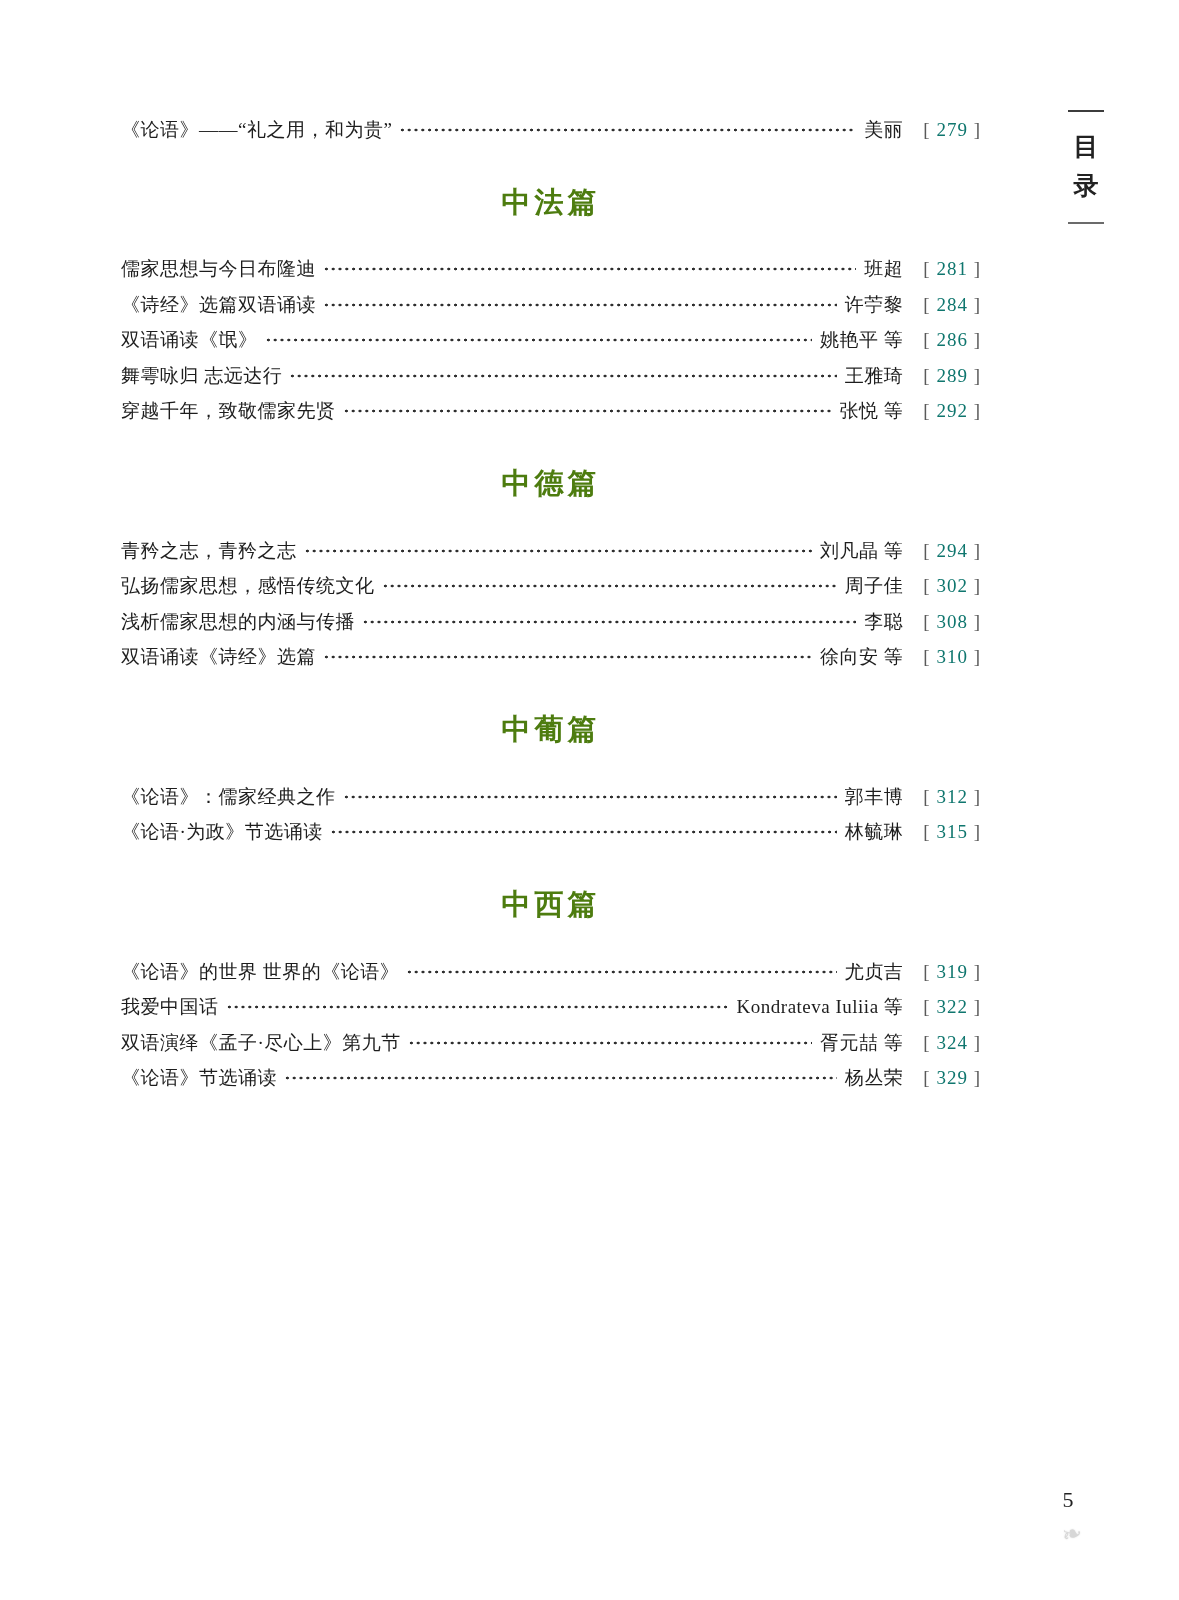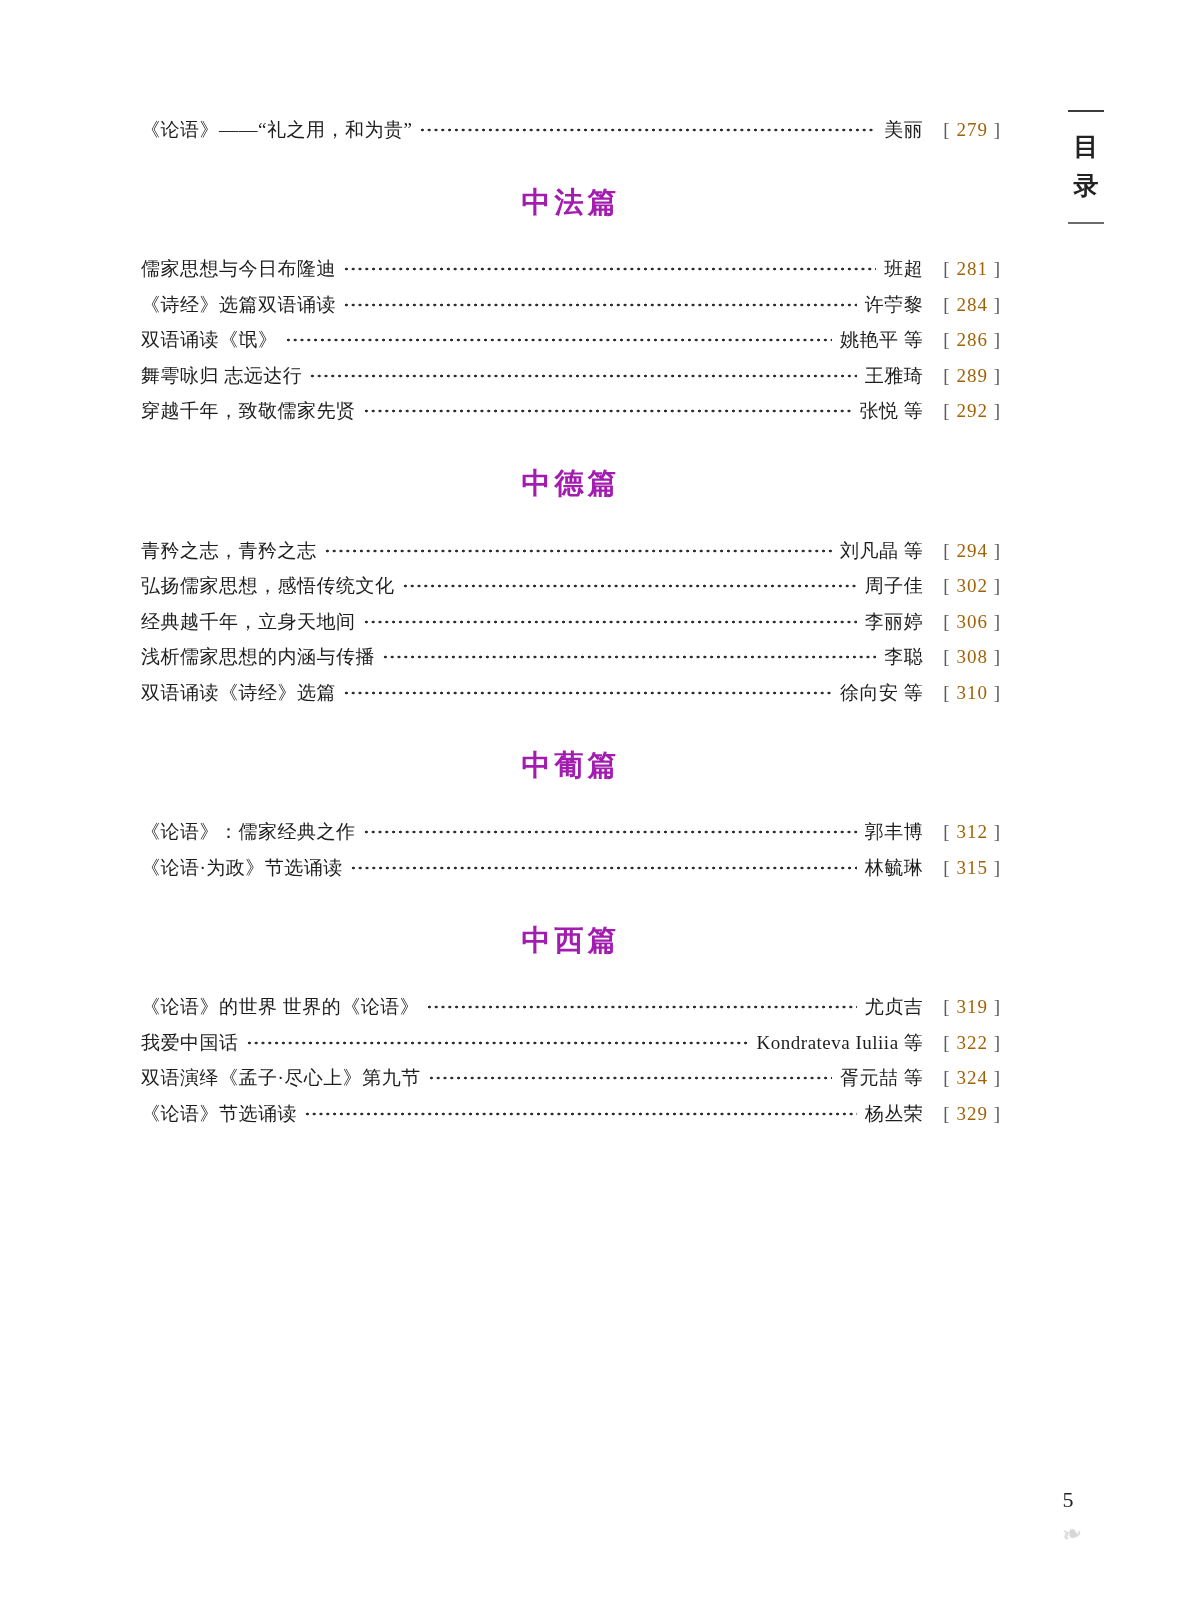--- a/index.html
+++ b/index.html
@@ -7,21 +7,21 @@
     position:relative;
     width:1179px;height:1600px;
     margin:0 auto;
     background:#ffffff;
     overflow:hidden;
     font-family:"Liberation Serif","DejaVu Serif",serif;
     color:#1d1d1d;
   }
   .content{
     position:absolute;
-    left:141px;top:112px;
+    left:121px;top:112px;
     width:860px;
   }
   .toc-row{
     display:flex;
     align-items:center;
     height:35.5px;
     font-size:19px;
     white-space:nowrap;
   }
   .entry-title{flex:0 0 auto;letter-spacing:.5px;}
@@ -29,32 +29,32 @@
     flex:1 1 auto;
     min-width:14px;
     height:100%;
     margin:0 8px 0 7px;
     background-image:radial-gradient(circle,#2e2e2e 1.15px,transparent 1.7px);
     background-size:6.8px 6px;
     background-repeat:repeat-x;
     background-position:left center;
   }
   .entry-author{flex:0 0 auto;margin-right:20px;letter-spacing:.5px;}
-  .entry-page{flex:0 0 auto;color:#a16207;letter-spacing:1px;}
+  .entry-page{flex:0 0 auto;color:#0f766e;letter-spacing:1px;}
   .entry-page::before{content:"[ ";color:#5a5a5a;}
   .entry-page::after{content:" ]";color:#5a5a5a;}
   .section-title{
     margin:34px 0 30px 0;
     line-height:40px;
     text-align:center;
     font-family:"Liberation Sans","DejaVu Sans",sans-serif;
     font-weight:bold;
     font-size:29px;
     letter-spacing:4px;
-    color:#a21caf;
+    color:#4d7c0f;
   }
   
   .margin-label{
     position:absolute;
     left:1067px;top:110px;
     width:38px;
     display:flex;flex-direction:column;align-items:center;
   }
   .margin-rule{width:36px;height:2px;background:#3c3c3c;}
   .margin-rule.bottom{background:#6b6b6b;}
@@ -138,26 +138,20 @@
     </div>
 
 
     <div class="toc-row">
       <span class="entry-title">弘扬儒家思想，感悟传统文化</span>
       <span class="dot-leader"></span>
       <span class="entry-author">周子佳</span>
       <span class="entry-page">302</span>
     </div>
     <div class="toc-row">
-      <span class="entry-title">经典越千年，立身天地间</span>
-      <span class="dot-leader"></span>
-      <span class="entry-author">李丽婷</span>
-      <span class="entry-page">306</span>
-    </div>
-    <div class="toc-row">
       <span class="entry-title">浅析儒家思想的内涵与传播</span>
       <span class="dot-leader"></span>
       <span class="entry-author">李聪</span>
       <span class="entry-page">308</span>
     </div>
     <div class="toc-row">
       <span class="entry-title">双语诵读《诗经》选篇</span>
       <span class="dot-leader"></span>
       <span class="entry-author">徐向安 等</span>
       <span class="entry-page">310</span>

